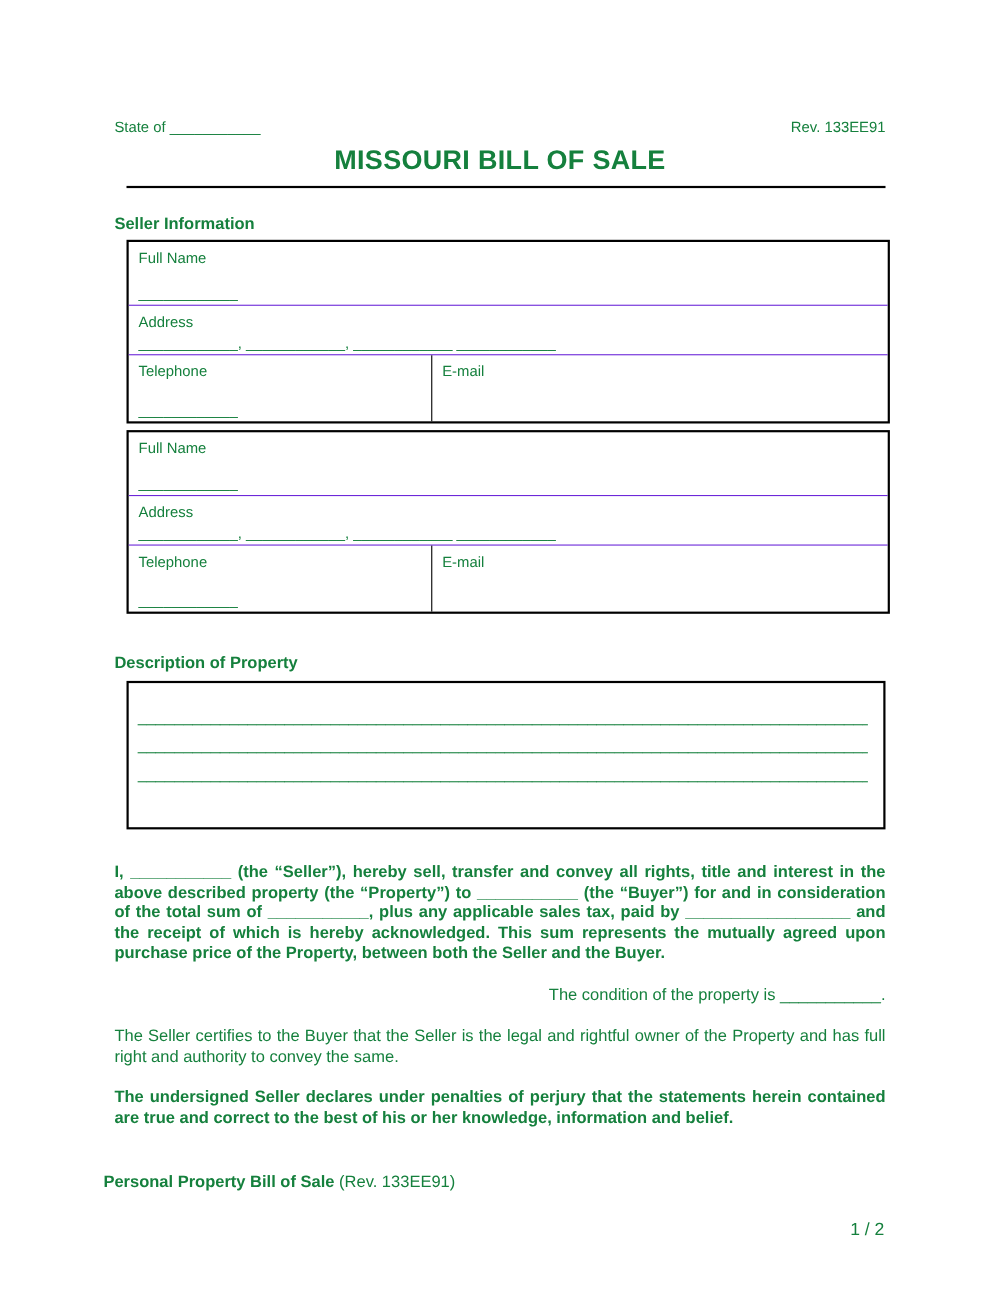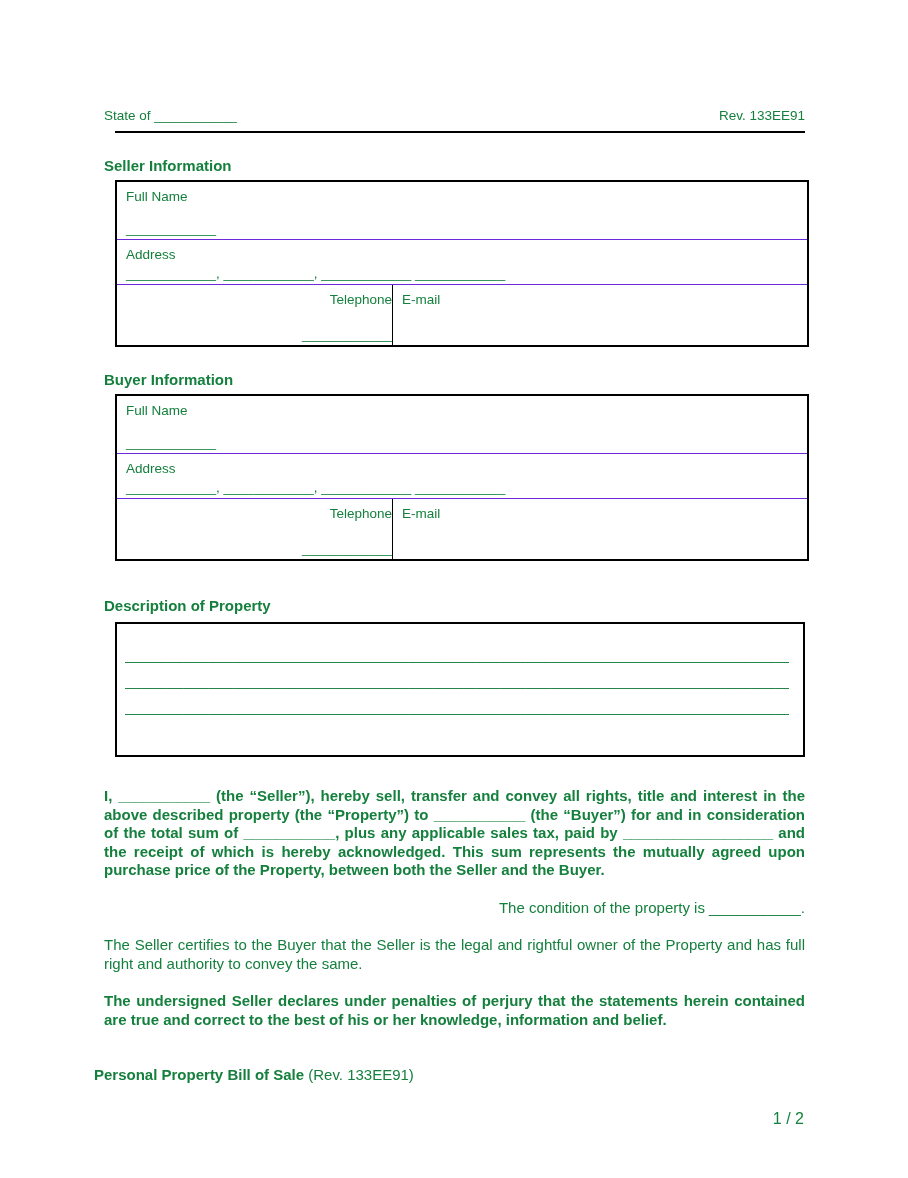--- a/index.html
+++ b/index.html
@@ -15,21 +15,21 @@
   .h-seller{margin-top:24px;}
   .h-buyer{margin-top:24px;}
   .h-desc{margin-top:36px;}
   .info-table{width:690px;margin:6px 0 0 11px;border:2px solid #000;}
   .it-row{display:flex;flex-direction:column;justify-content:space-between;}
   .it-row + .it-row{border-top:1px solid #6d28d9;}
   .row-fullname{height:57px;}
   .row-address{height:44px;}
   .row-split{height:60px;flex-direction:row;}
   .cell{display:flex;flex-direction:column;justify-content:space-between;}
-  .cell-telephone{width:275px;align-items:flex-end;}
+  .cell-telephone{width:275px;}
   .cell-email{flex:1;border-left:1px solid #000;}
   .cell-label{font-size:13.5px;padding:7px 0 0 9px;}
   .blank{font-size:13.5px;padding:0 0 3px 9px;white-space:nowrap;overflow:hidden;}
   .desc-box{width:690px;height:135px;margin:8px 0 0 11px;border:2px solid #000;
     padding:18px 14px 0 8px;box-sizing:border-box;overflow:hidden;}
   .desc-line{line-height:26px;font-size:15px;white-space:nowrap;overflow:hidden;}
   .body-text{margin:19px 0 0 0;line-height:18.5px;text-align:justify;}
   .p1{margin-top:30px;font-weight:bold;}
   .p2{text-align:right;}
   .p4{font-weight:bold;}
@@ -40,20 +40,21 @@
 </head>
 <body>
 
 <div class="page">
 
   <div class="doc-header">
     <span>State of ___________</span>
     <span>Rev. 133EE91</span>
   </div>
 
+  <h1 class="doc-title">MISSOURI BILL OF SALE</h1>
   <hr class="title-rule">
 
   <h2 class="section-heading h-seller">Seller Information</h2>
   <div class="info-table">
     <div class="it-row row-fullname">
       <div class="cell-label">Full Name</div>
       <div class="blank">____________</div>
     </div>
     <div class="it-row row-address">
       <div class="cell-label">Address</div>
@@ -63,21 +64,20 @@
       <div class="cell cell-telephone">
         <div class="cell-label">Telephone</div>
         <div class="blank">____________</div>
       </div>
       <div class="cell cell-email">
         <div class="cell-label">E-mail</div>
       </div>
     </div>
   </div>
 
-  <h2 class="section-heading h-buyer">Buyer Information</h2>
   <div class="info-table">
     <div class="it-row row-fullname">
       <div class="cell-label">Full Name</div>
       <div class="blank">____________</div>
     </div>
     <div class="it-row row-address">
       <div class="cell-label">Address</div>
       <div class="blank">____________, ____________, ____________ ____________</div>
     </div>
     <div class="it-row row-split">

